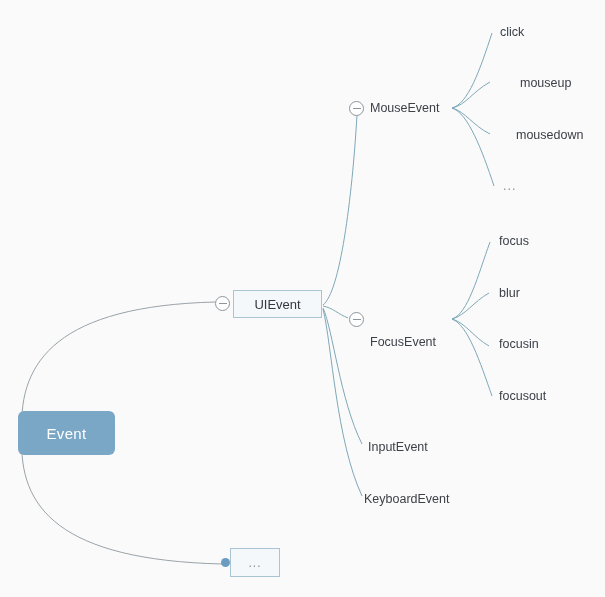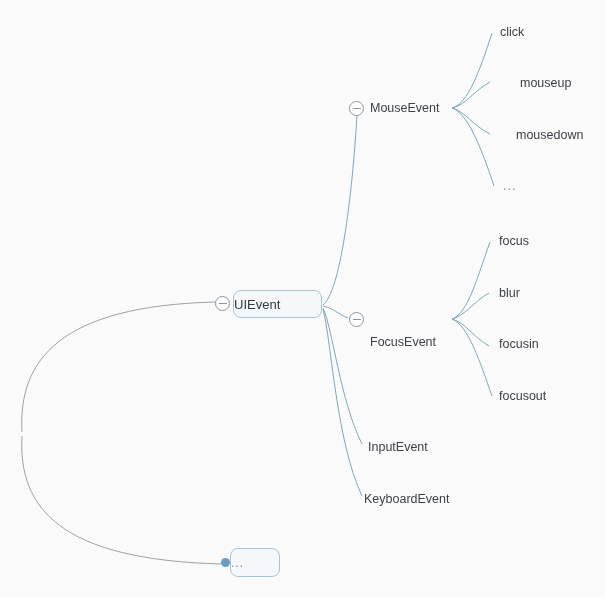--- a/index.html
+++ b/index.html
@@ -53,25 +53,26 @@
     font-size: 15px;
     display: flex;
     align-items: center;
     justify-content: center;
     letter-spacing: 0.3px;
   }
   
   .node-boxed {
     background: #f4f8fa;
     border: 1px solid #a9c4d2;
-    border-radius: 8px;
+    border-radius: 0;
     color: #333840;
     font-size: 13px;
     display: flex;
     align-items: center;
+    justify-content: center;
   }
   .node-uievent {
     left: 233px;
     top: 290px;
     width: 89px;
     height: 28px;
   }
   .node-ellipsis-box {
     left: 230px;
     top: 548px;
@@ -142,20 +143,23 @@
     <path class="edge" d="M 452 108 C 466 105 472 92 490 82"></path>
     <path class="edge" d="M 452 108 C 466 112 472 125 490 134"></path>
     <path class="edge" d="M 452 108 C 468 113 482 150 494 186"></path>
 
     <path class="edge" d="M 452 319 C 468 314 478 275 490 242"></path>
     <path class="edge" d="M 452 319 C 466 315 473 302 489 293"></path>
     <path class="edge" d="M 452 319 C 466 323 473 337 489 346"></path>
     <path class="edge" d="M 452 319 C 468 325 480 362 492 396"></path>
   </svg>
 
+  <div class="node node-root">
+    <span>Event</span>
+  </div>
 
   <div class="toggle" style="left:215px; top:296px;"></div>
   <div class="node node-boxed node-uievent">
     <span>UIEvent</span>
   </div>
 
   <div class="dot-connector" style="left:221px; top:558px;"></div>
   <div class="node node-boxed node-ellipsis-box">
     <span>...</span>
   </div>

